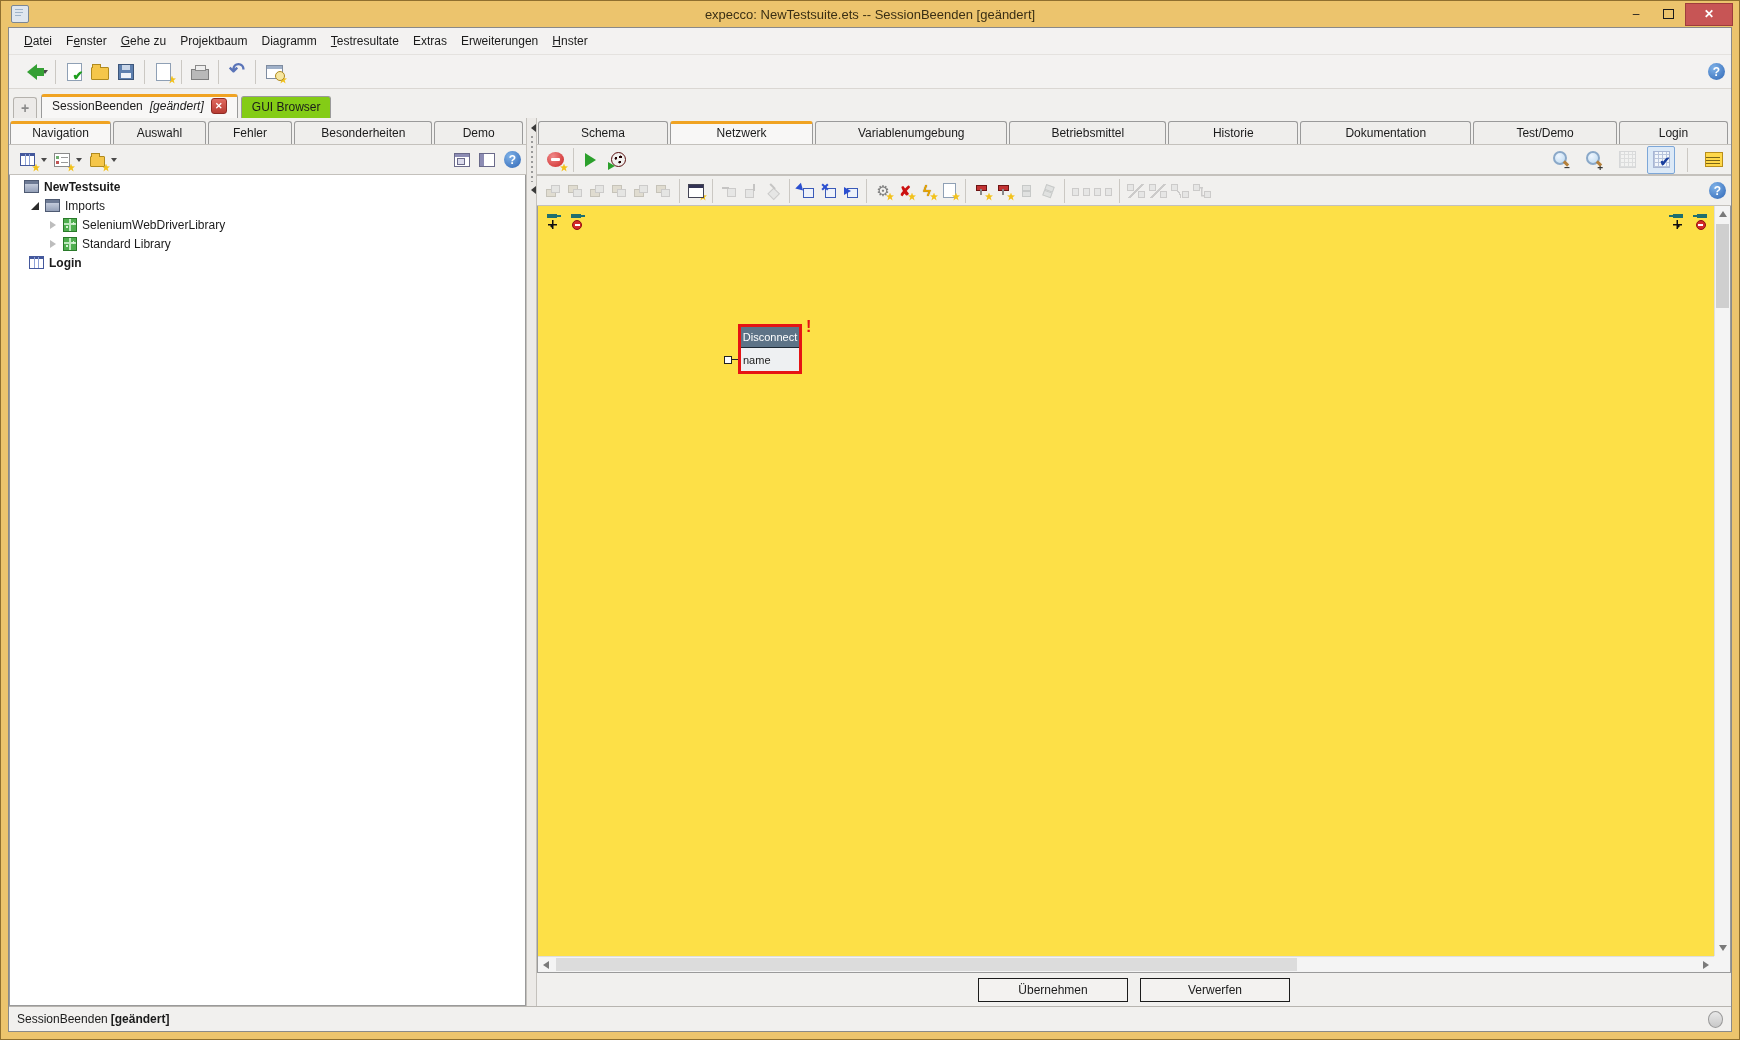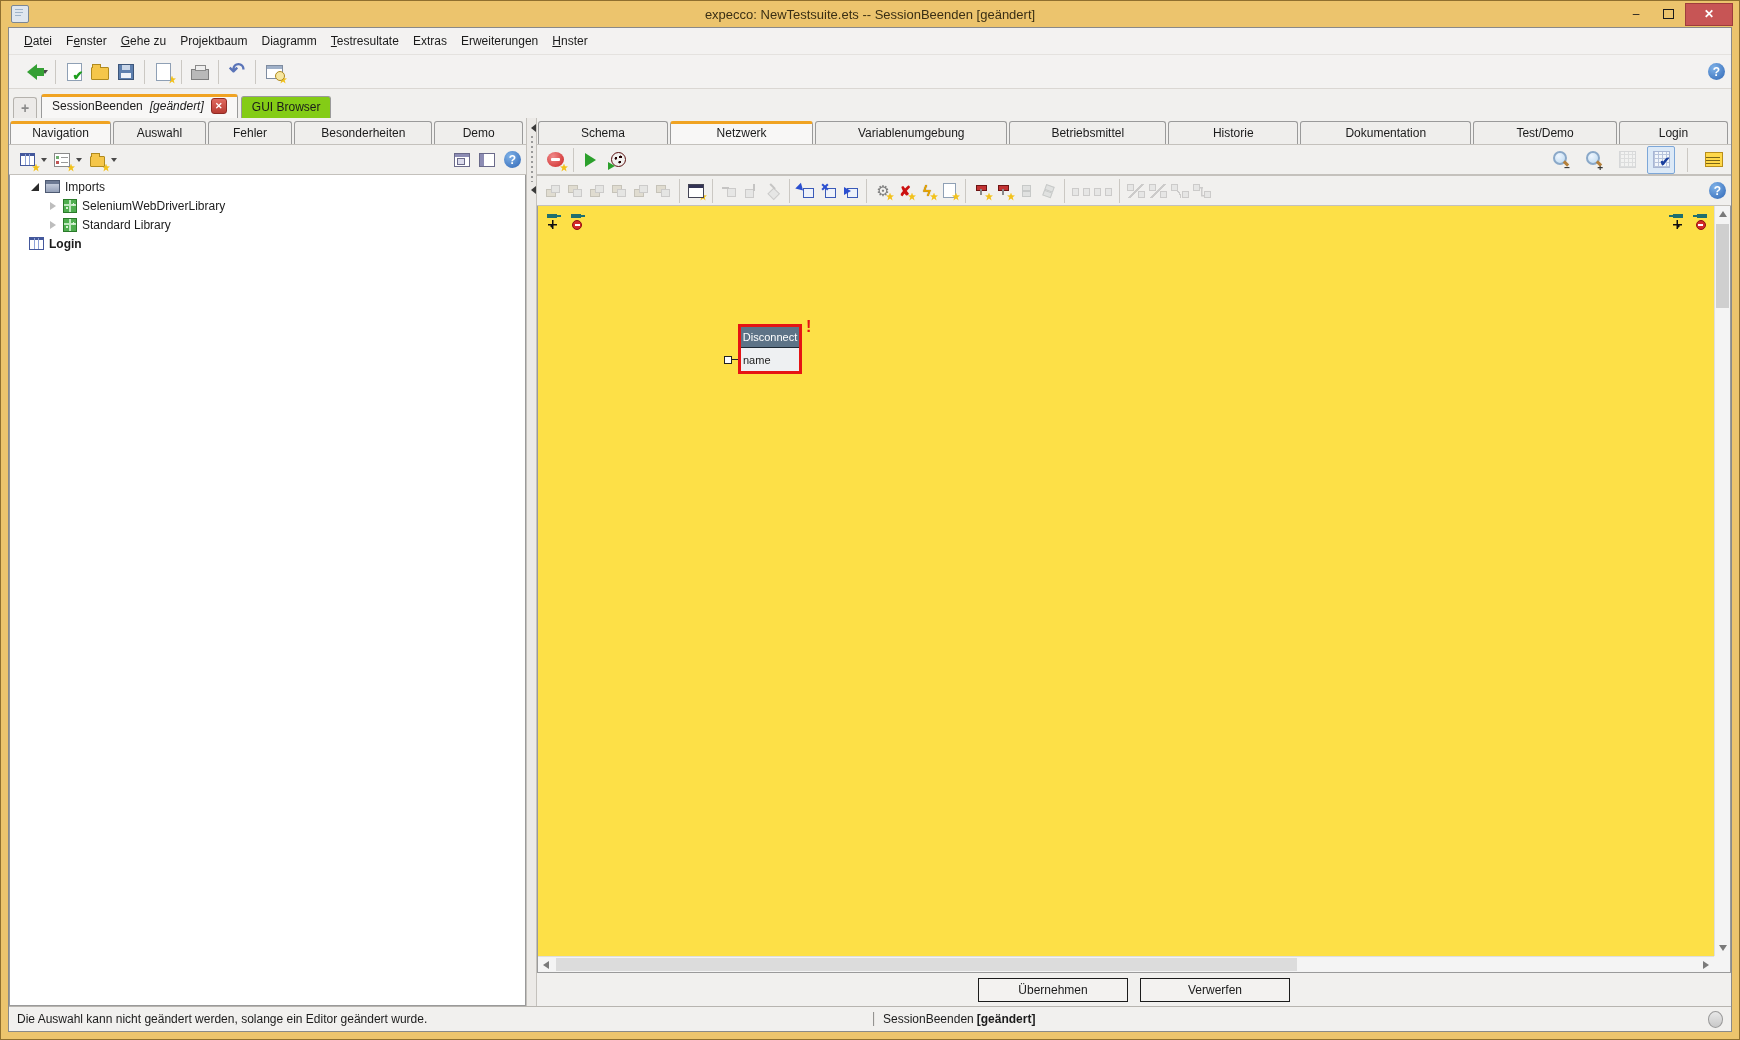--- a/index.html
+++ b/index.html
@@ -293,20 +293,24 @@
           <span class="caret"></span>
           <span class="right-end" style="gap:9px">
             <span class="i-win">
                 <span class="inner"></span>
               </span>
             <span class="i-split"></span>
             <span class="helpic">?</span>
           </span>
         </div>
         <div class="tree">
+          <div class="trow" style="padding-left:14px">
+            <span class="i-cube"></span>
+            <span class="lbl b">NewTestsuite</span>
+          </div>
           <div class="trow" style="padding-left:20px">
             <span class="exp open"></span>
             <span class="i-cube"></span>
             <span class="lbl">Imports</span>
           </div>
           <div class="trow" style="padding-left:38px">
             <span class="exp closed"></span>
             <span class="i-gift"></span>
             <span class="lbl">SeleniumWebDriverLibrary</span>
           </div>
@@ -516,21 +520,20 @@
         </div>
 
         <div class="btnrow">
           <span class="btn">Übernehmen</span>
           <span class="btn">Verwerfen</span>
         </div>
       </div>
     </div>
 
     <div class="statusbar">
-      <div class="status-left">Die Auswahl kann nicht geändert werden, solange ein Editor geändert wurde.</div>
       <div class="status-right">
         <span>SessionBeenden</span>
         <span class="b">[geändert]</span>
         <span class="grip"></span>
       </div>
     </div>
 
   </div>
 </div>
 

